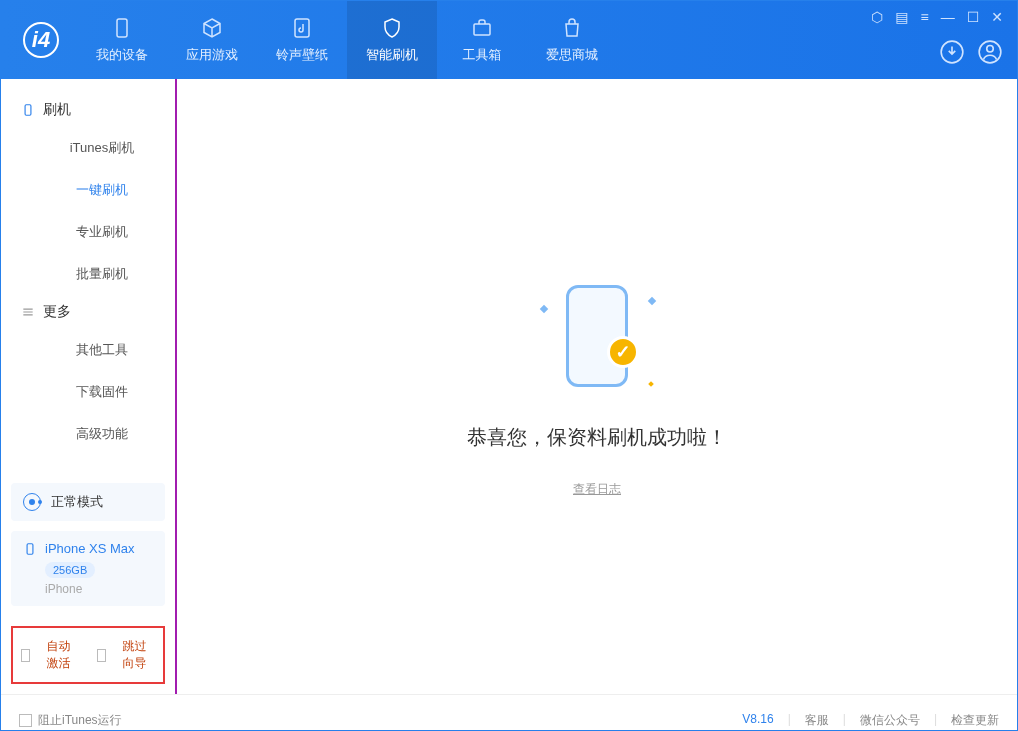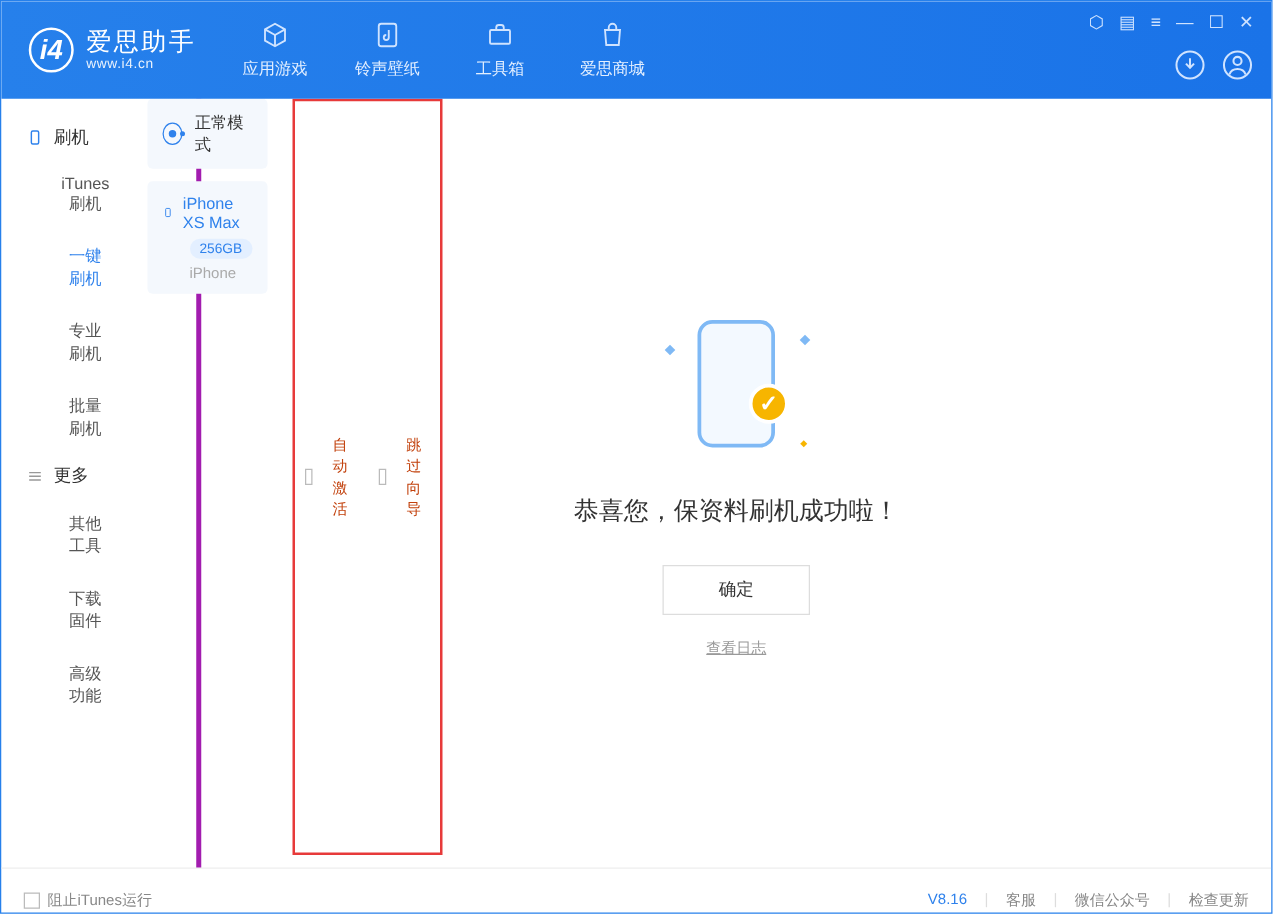--- a/index.html
+++ b/index.html
@@ -17,21 +17,21 @@
 .nav-tab.active { background: rgba(0,0,0,.1); color: #fff; }
 .nav-tab svg { width: 24px; height: 24px; }
 
 .header-right { position: absolute; right: 14px; top: 0; height: 100%; display: flex; flex-direction: column; justify-content: space-between; align-items: flex-end; padding: 8px 0; }
 .win-controls { display: flex; gap: 12px; color: #cfe3ff; font-size: 14px; }
 .win-controls span { cursor: pointer; }
 .acct-icons { display: flex; gap: 12px; padding-bottom: 6px; }
 .acct-icons svg { width: 26px; height: 26px; stroke: #cfe3ff; fill: none; stroke-width: 1.5; cursor: pointer; }
 
 .body-area { display: flex; height: 615px; }
-.sidebar { width: 160px; border-right: 4px solid #a21caf; display: flex; }
+.sidebar { width: 176px; border-right: 2px solid #a21caf; display: flex; flex-direction: column; }
 .side-scroll { flex: 1; padding-top: 14px; }
 .side-group { padding: 8px 20px; display: flex; align-items: center; gap: 8px; color: #333; font-size: 14px; }
 .side-item { padding: 12px 20px 12px 48px; font-size: 13px; color: #555; cursor: pointer; text-align: center; }
 .side-item.active { color: #2f82ec; }
 
 .device-cards { padding: 0 10px 10px; }
 .mode-card, .device-card { background: #f4f8fd; border-radius: 4px; padding: 10px 12px; margin-bottom: 10px; }
 .mode-card { display: flex; align-items: center; gap: 10px; color: #333; font-size: 13px; }
 .mode-icon { width: 18px; height: 18px; border: 1.5px solid #2f82ec; border-radius: 50%; display: flex; align-items: center; justify-content: center; }
 .mode-icon::after { content: ""; width: 6px; height: 6px; background: #2f82ec; border-radius: 50%; box-shadow: 8px 0 0 -1px #2f82ec; }
@@ -61,38 +61,46 @@
 .footer-right .sep { color: #ddd; }
 .footer-right span.link { cursor: pointer; }
 .ver { color: #2f82ec; }
 </style>
 </head>
 <body>
 
 <div class="header">
   <div class="logo-area">
     <div class="logo-circle">i4</div>
-    <div class="logo-text">
-      <span class="t1">爱思助手</span>
-      <span class="t2">www.i4.cn</span>
-    </div>
   </div>
   <div class="nav-tabs">
+    <div class="nav-tab">
+      <svg viewBox="0 0 24 24" fill="none" stroke="#cfe3ff" stroke-width="1.5">
+          <rect x="7" y="3" width="10" height="18" rx="2"></rect>
+        </svg>
+      <span>我的设备</span>
+    </div>
     <div class="nav-tab">
       <svg viewBox="0 0 24 24" fill="none" stroke="#cfe3ff" stroke-width="1.5">
           <path d="M12 3l8 4.5v9L12 21l-8-4.5v-9L12 3z M4 7.5l8 4.5 8-4.5 M12 12v9"></path>
         </svg>
       <span>应用游戏</span>
     </div>
     <div class="nav-tab">
       <svg viewBox="0 0 24 24" fill="none" stroke="#cfe3ff" stroke-width="1.5">
           <rect x="5" y="3" width="14" height="18" rx="2"></rect>
           <path d="M13 8v6a2 2 0 1 1-2-2"></path>
         </svg>
       <span>铃声壁纸</span>
+    </div>
+    <div class="nav-tab active">
+      <svg viewBox="0 0 24 24" fill="none" stroke="#fff" stroke-width="1.5">
+          <path d="M12 3l7 3v5c0 5-3 8-7 10-4-2-7-5-7-10V6l7-3z"></path>
+        </svg>
+      <span>智能刷机</span>
     </div>
     <div class="nav-tab">
       <svg viewBox="0 0 24 24" fill="none" stroke="#cfe3ff" stroke-width="1.5">
           <rect x="4" y="8" width="16" height="11" rx="1"></rect>
           <path d="M9 8V6a2 2 0 0 1 2-2h2a2 2 0 0 1 2 2v2"></path>
         </svg>
       <span>工具箱</span>
     </div>
     <div class="nav-tab">
       <svg viewBox="0 0 24 24" fill="none" stroke="#cfe3ff" stroke-width="1.5">
@@ -180,21 +188,20 @@
 
   <div class="main">
     <div class="success-illust">
       <div class="spark s1"></div>
       <div class="spark s2"></div>
       <div class="spark s3"></div>
       <div class="phone-shape"></div>
       <div class="badge-check">✓</div>
     </div>
     <div class="main-msg">恭喜您，保资料刷机成功啦！</div>
-    <button class="btn-ok">确定</button>
     <a class="link-log">查看日志</a>
   </div>
 </div>
 
 <div class="footer">
   <label class="fchk">
     <span class="chk-box"></span>
     <span>阻止iTunes运行</span>
   </label>
   <div class="footer-right">

